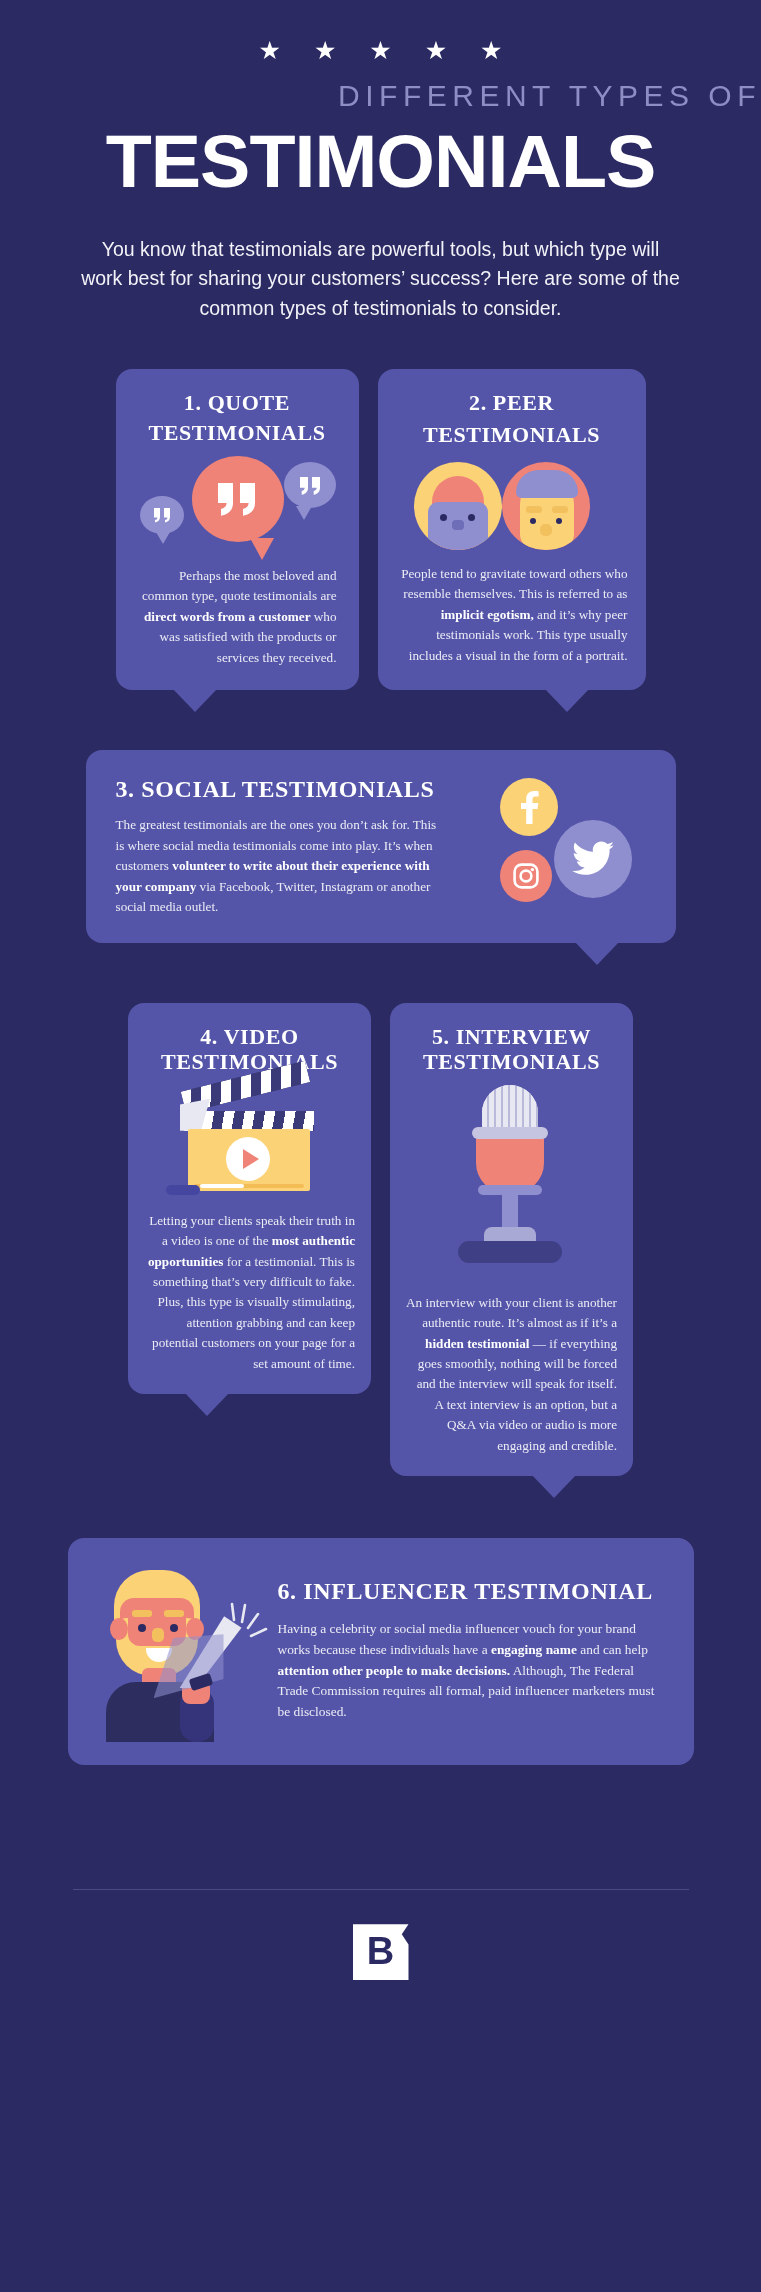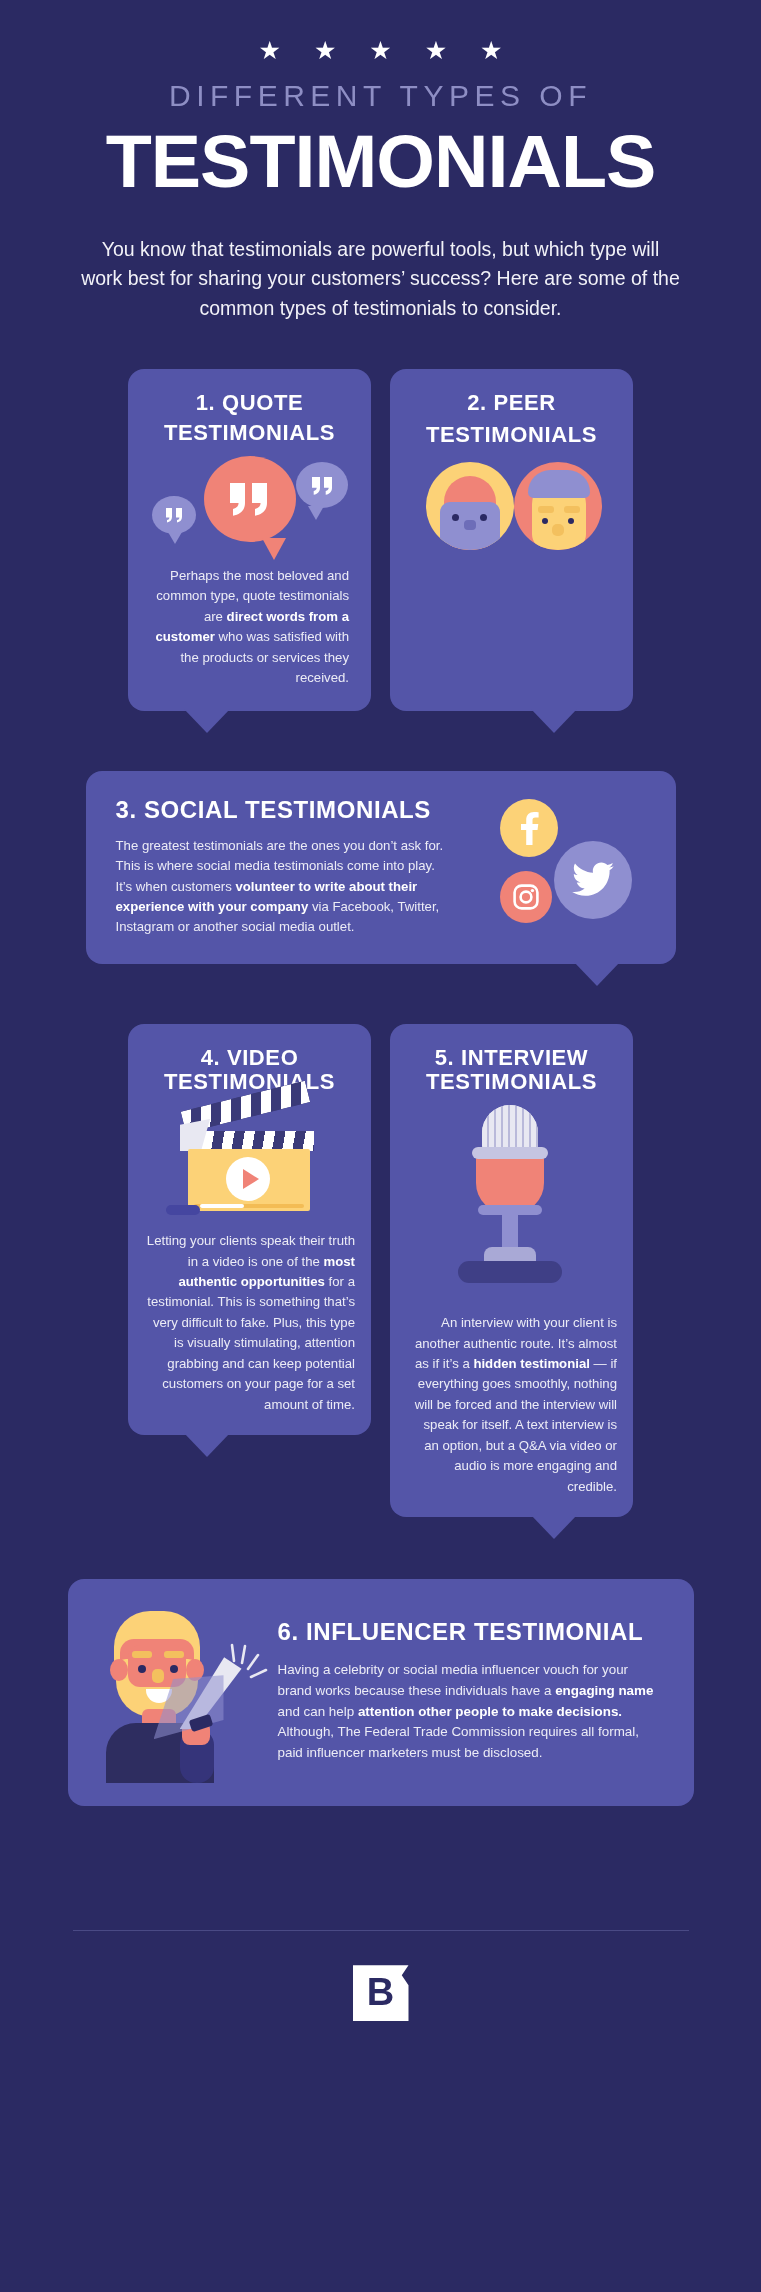--- a/index.html
+++ b/index.html
@@ -21,21 +21,21 @@
   .stars {
     text-align: center;
     padding-top: 38px;
     letter-spacing: 13px;
     font-size: 25px;
     color: #ffffff;
     line-height: 1;
     padding-left: 13px;
   }
   .kicker {
-    text-align: center;
+    text-align: right;
     margin-top: 18px;
     font-size: 30px;
     letter-spacing: 5.5px;
     color: #8e8ec4;
     font-weight: 400;
     line-height: 1;
   }
   .maintitle {
     text-align: center;
     margin-top: 14px;
@@ -58,20 +58,21 @@
   }
 
   
   .cards-area { position: relative; margin-top: 46px; }
 
   .row {
     display: flex;
     justify-content: center;
     gap: 19px;
     position: relative;
+    font-family: Liberation Serif, serif;
   }
 
   .card {
     position: relative;
     background: #5455a8;
     border-radius: 16px;
     color: #ffffff;
   }
   
   .card .tail {
@@ -103,21 +104,21 @@
   }
   .card-body b { font-weight: 700; color: #ffffff; }
 
   
   .card1 { width: 243px; padding: 22px 18px 22px; }
   .card1 .card-title { margin-bottom: 6px; }
   .card1 .art { height: 104px; position: relative; margin: 4px 0 10px; }
   .card1 .card-body { padding: 0 4px; }
 
   
-  .card2 { width: 243px; padding: 22px 18px 22px; }
+  .card2 { width: 268px; padding: 22px 18px 22px; }
   .card2 .card-title { margin-bottom: 8px; }
   .card2 .art { height: 98px; position: relative; margin: 6px 0 10px; }
 
   
   .card3 {
     width: 590px; margin: 0 auto; padding: 26px 26px 26px 30px;
     display: flex; align-items: flex-start;
   }
   .card3 .c3-left { width: 330px; }
   .card3 .card-title { text-align: left; font-size: 24px; margin-bottom: 12px; }
@@ -262,20 +263,21 @@
             <div style="position:absolute; left:18px; top:18px; width:54px; height:70px; background:#fcd277; border-radius:24px 24px 16px 16px;"></div>
             <div style="position:absolute; left:14px; top:8px; width:62px; height:28px; background:#8f8fd0; border-radius:24px 24px 6px 6px;"></div>
             <div style="position:absolute; left:24px; top:44px; width:16px; height:7px; background:#f3c05e; border-radius:3px;"></div>
             <div style="position:absolute; left:50px; top:44px; width:16px; height:7px; background:#f3c05e; border-radius:3px;"></div>
             <div style="position:absolute; left:28px; top:56px; width:6px; height:6px; background:#2b2a63; border-radius:50%;"></div>
             <div style="position:absolute; left:54px; top:56px; width:6px; height:6px; background:#2b2a63; border-radius:50%;"></div>
             <div style="position:absolute; left:38px; top:62px; width:12px; height:12px; background:#f3c05e; border-radius:5px;"></div>
           </div>
         </div>
 
+        <div class="card-body">People tend to gravitate toward others who resemble themselves. This is referred to as <b>implicit egotism,</b> and it’s why peer testimonials work. This type usually includes a visual in the form of a portrait.</div>
         <div class="tail right"></div>
       </div>
     </div>
 
     <div class="gap-a"></div>
 
     <div class="row">
       <div class="card card3">
         <div class="c3-left">
           <div class="card-title">3. SOCIAL TESTIMONIALS</div>

